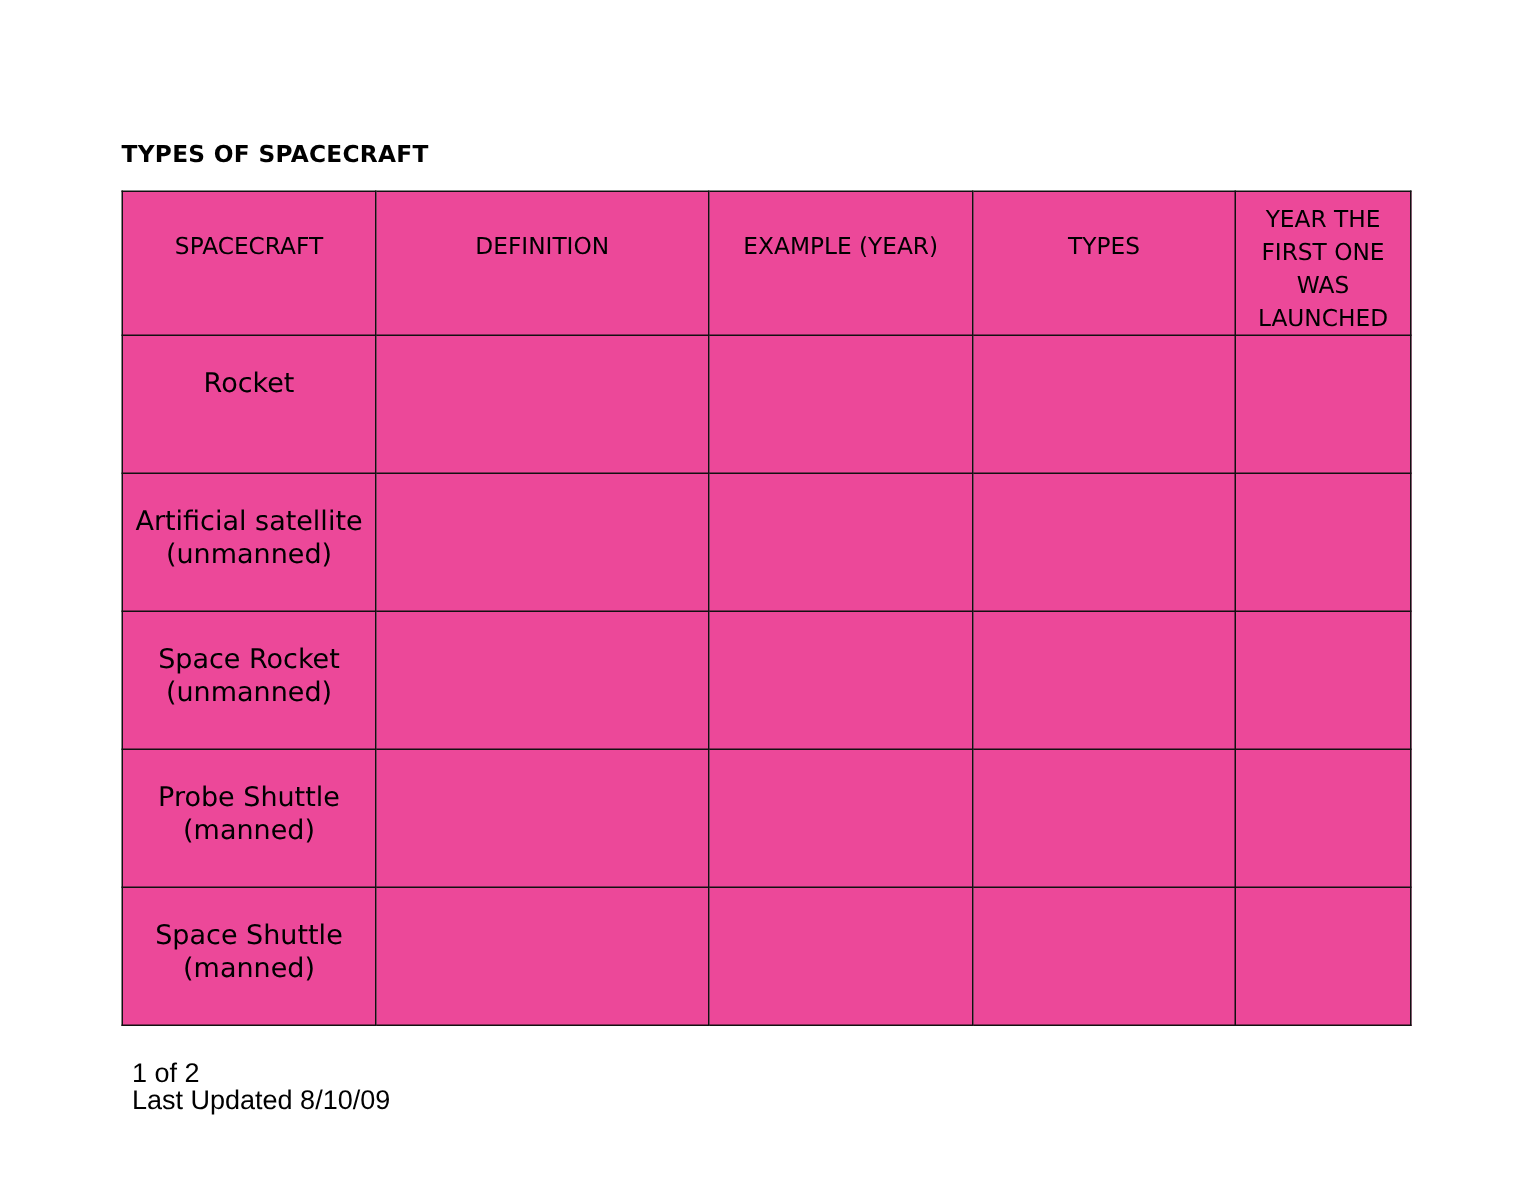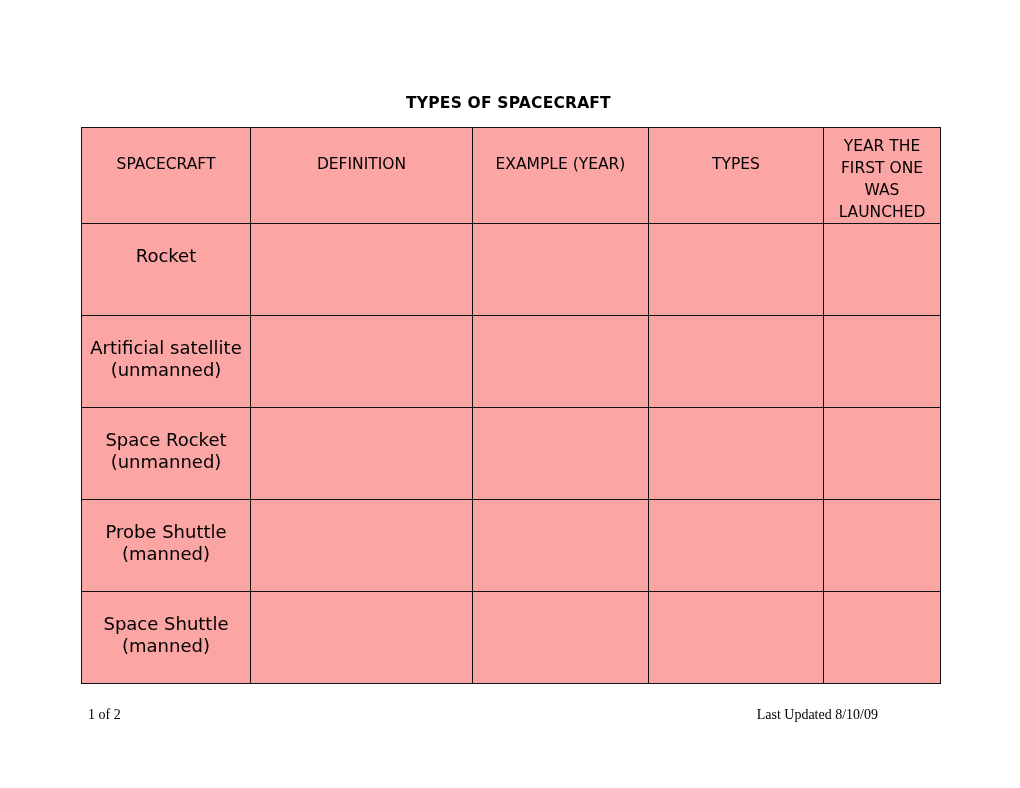--- a/index.html
+++ b/index.html
@@ -21,21 +21,21 @@
     inset: 0;
     background: #ffffff;
   }
 
   
   .doc-title {
     position: absolute;
     top: 93px;
     left: 81px;
     width: 855px;
-    text-align: center;
+    text-align: left;
     font-family: "DejaVu Sans", sans-serif;
     font-weight: bold;
     font-size: 15.5px;
     letter-spacing: 0.2px;
     line-height: 20px;
     white-space: nowrap;
   }
 
   
   .worksheet-table {
@@ -44,21 +44,21 @@
     left: 81px;
     width: 859px;
     border-collapse: collapse;
     table-layout: fixed;
   }
   .worksheet-table td,
   .worksheet-table th {
     border: 1.6px solid #111111;
     padding: 0;
     vertical-align: top;
-    background: #fca5a5;
+    background: #ec4899;
   }
 
   .col-spacecraft { width: 169px; }
   .col-definition { width: 222px; }
   .col-example    { width: 176px; }
   .col-sketch     { width: 175px; }
   .col-year       { width: 117px; }
 
   .head-cell {
     height: 95px;
@@ -99,23 +99,24 @@
 
   
   .footer {
     position: absolute;
     top: 706px;
     left: 88px;
     width: 790px;
     display: flex;
     justify-content: space-between;
     align-items: baseline;
-    font-family: Liberation Serif, serif;
-    font-size: 14px;
+    font-family: Liberation Sans, sans-serif;
+    font-size: 18px;
     line-height: 18px;
+    flex-direction: column;
   }
   .footer-left  { white-space: nowrap; }
   .footer-right { white-space: nowrap; }
 </style>
 </head>
 <body>
 
 <div class="page">
 
   <div class="doc-title">TYPES OF SPACECRAFT</div>

